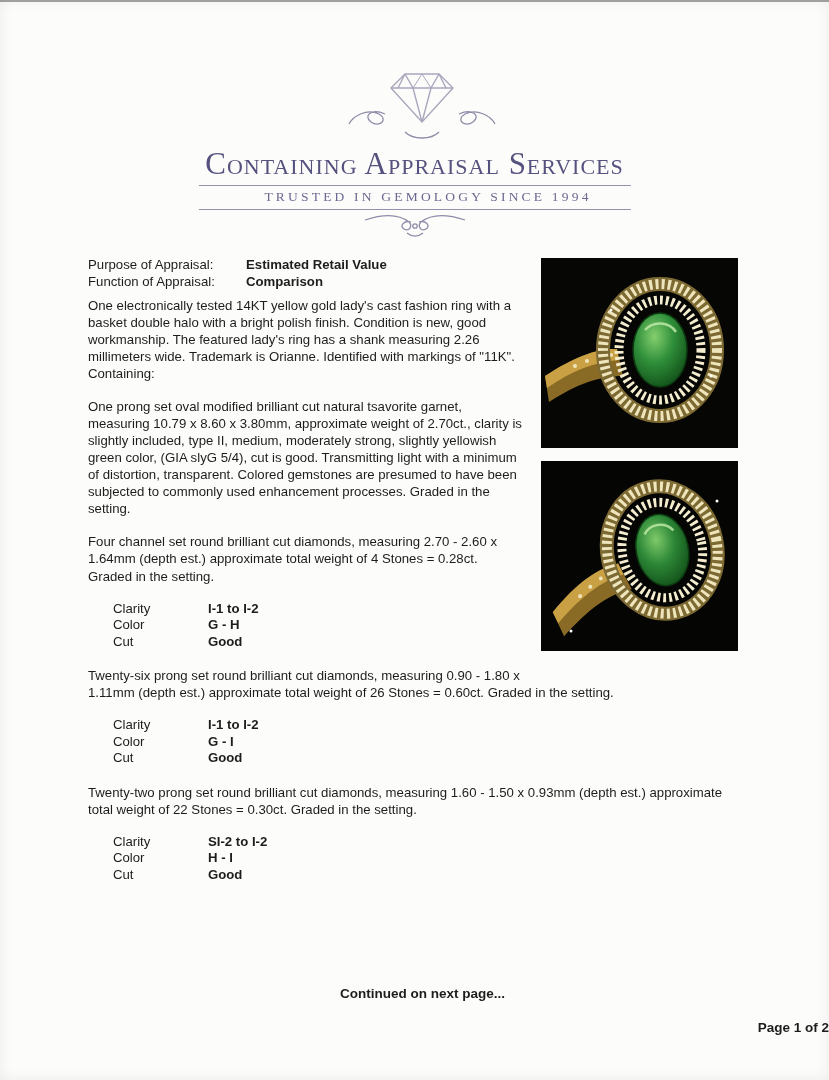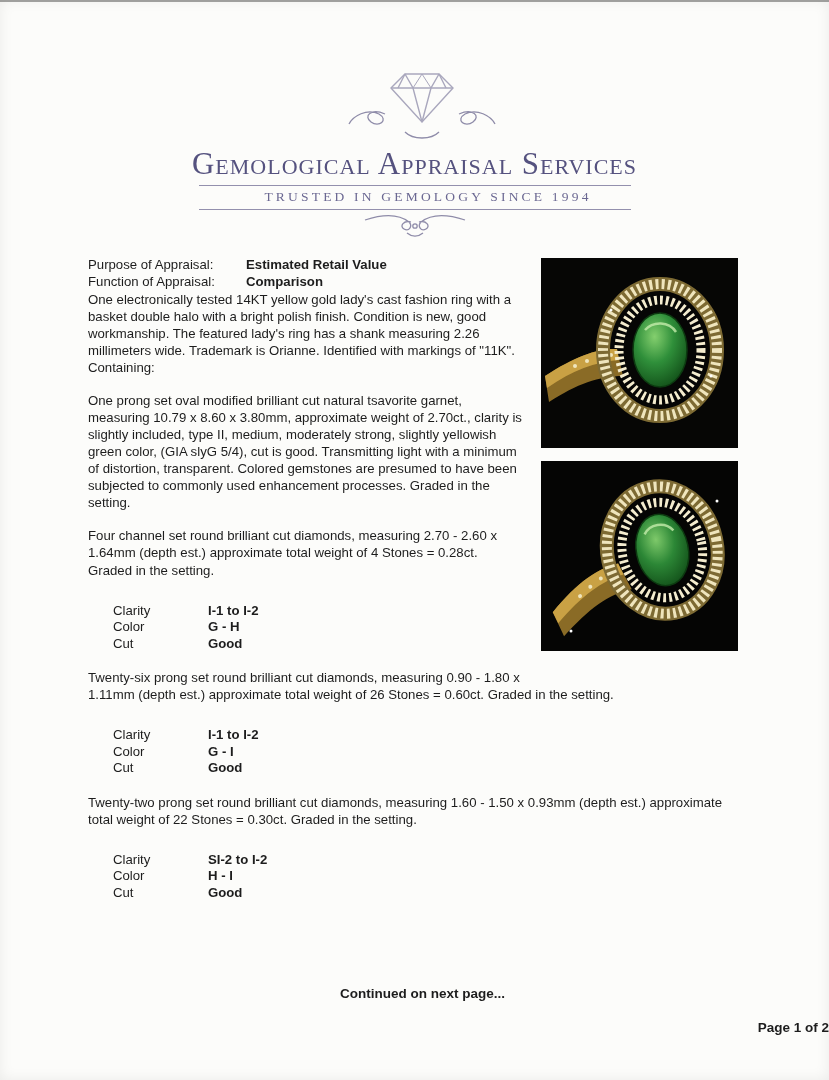--- a/index.html
+++ b/index.html
@@ -27,22 +27,22 @@
   .ornament{display:block;margin:2px auto 0;}
 
   
   .content{position:absolute;left:88px;top:256px;width:650px;font-size:13.2px;line-height:1.29;}
   .content p{margin:0 0 16px 0;}
   .photos{float:right;width:197px;margin:2px 0 8px 18px;}
   .photo{width:197px;height:190px;margin-bottom:13px;background:#000;display:block;}
   .appr-row{display:flex;}
   .appr-label{width:158px;flex:0 0 158px;}
   .appr-value{font-weight:bold;}
-  .appr-block{margin-bottom:1px;}
-  .grades{margin:24px 0 17px 25px;}
+  .appr-block{margin-bottom:7px;}
+  .grades{margin:8px 0 17px 25px;}
   .grade-row{display:flex;line-height:1.25;}
   .grade-label{width:95px;flex:0 0 95px;}
   .grade-value{font-weight:bold;}
 
   
   .footer-continued{position:absolute;top:986px;left:8px;width:100%;text-align:center;font-weight:bold;font-size:13.5px;}
   .footer-page{position:absolute;top:1020px;left:0;width:100%;text-align:right;font-weight:bold;font-size:13.5px;}
 </style>
 </head>
 <body>
@@ -63,21 +63,21 @@
         <path d="M108 18 L117 4 L126 18" stroke-width="1"></path>
       </g>
 
       <g fill="none" stroke="#8f8ca9" stroke-width="1.3">
         <path d="M80 44 C 66 38, 58 46, 66 52 C 74 58, 84 50, 74 44 C 62 38, 48 46, 44 54"></path>
         <path d="M154 44 C 168 38, 176 46, 168 52 C 160 58, 150 50, 160 44 C 172 38, 186 46, 190 54"></path>
         <path d="M100 62 C 108 70, 126 70, 134 62"></path>
       </g>
     </svg>
 
-    <div class="brand">Gemological Appraisal Services</div>
+    <div class="brand">Containing Appraisal Services</div>
     <hr class="rule">
     <div class="tagline">TRUSTED IN GEMOLOGY SINCE 1994</div>
     <hr class="rule bottom">
 
     <svg class="ornament" width="120" height="26" viewBox="0 0 120 26">
       <g fill="none" stroke="#8f8ca9" stroke-width="1.3">
         <path d="M10 8 C 28 2, 44 2, 54 10 C 58 14, 54 20, 49 17 C 44 14, 49 8, 56 10"></path>
         <path d="M110 8 C 92 2, 76 2, 66 10 C 62 14, 66 20, 71 17 C 76 14, 71 8, 64 10"></path>
         <circle cx="60" cy="14" r="2.2"></circle>
         <path d="M52 21 C 57 25, 63 25, 68 21"></path>

